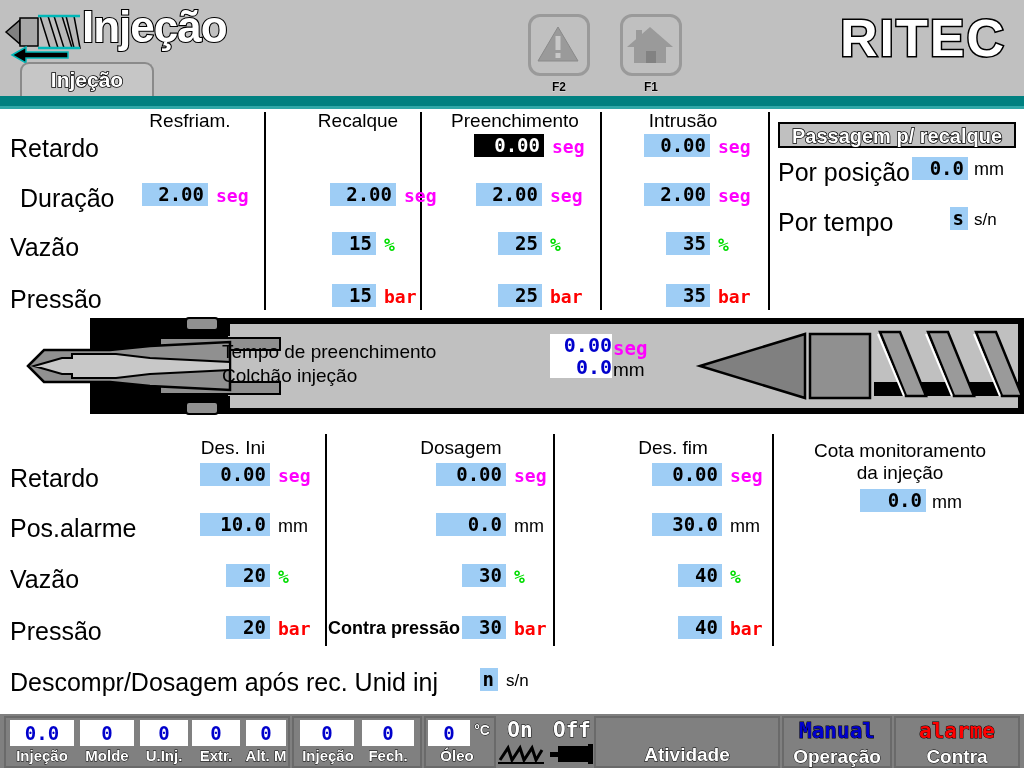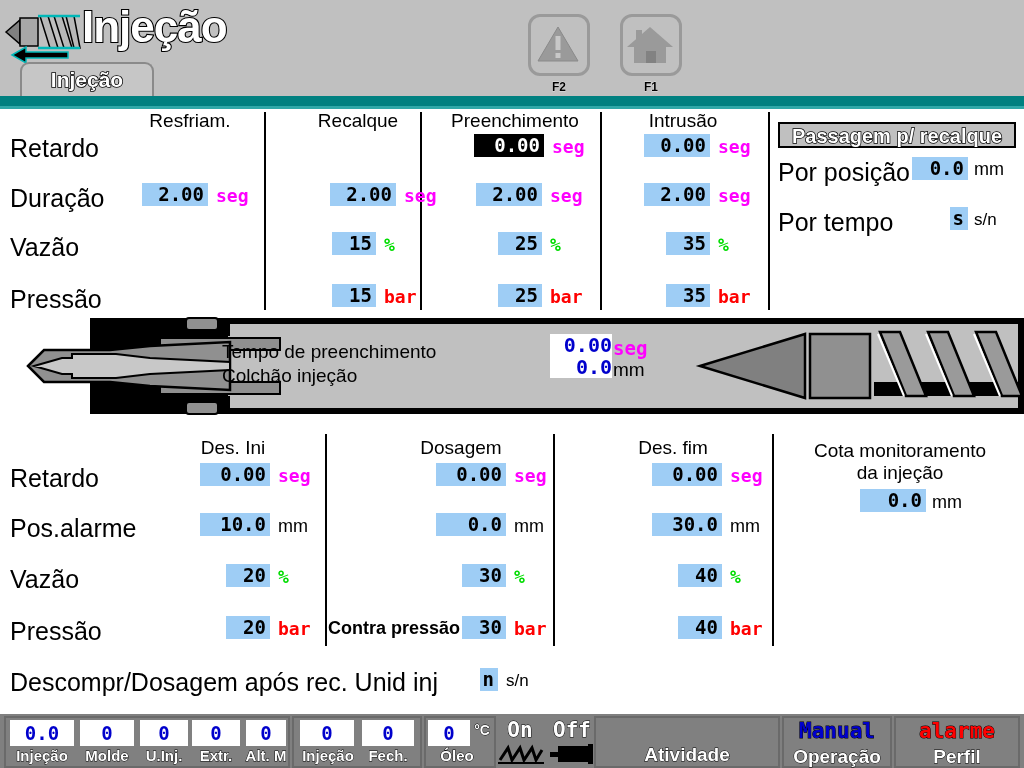--- a/index.html
+++ b/index.html
@@ -122,33 +122,34 @@
       <svg width="54" height="54" viewBox="0 0 54 54">
         <polygon points="27,10 50,30 4,30" fill="#9a9a9a"></polygon>
         <rect x="11" y="28" width="32" height="18" fill="#9a9a9a"></rect>
         <rect x="13" y="13" width="6" height="10" fill="#9a9a9a"></rect>
         <rect x="23" y="34" width="10" height="12" fill="#828282"></rect>
       </svg>
     </div>
     <div class="flab f2">F2</div>
     <div class="flab f1">F1</div>
 
+    <div class="ritec">RITEC</div>
 
     <div class="tab active">Injeção</div>
   </div>
   <div class="teal"></div>
   <div class="teal2"></div>
 
   <div class="colhdr" style="left:120px;top:110px;width:140px;">Resfriam.</div>
   <div class="colhdr" style="left:288px;top:110px;width:140px;">Recalque</div>
   <div class="colhdr" style="left:430px;top:110px;width:170px;">Preenchimento</div>
   <div class="colhdr" style="left:613px;top:110px;width:140px;">Intrusão</div>
 
   <div class="lbl" style="left:10px;top:134px;">Retardo</div>
-  <div class="lbl" style="left:10px;top:184px;">Duração</div>
+  <div class="lbl" style="left:20px;top:184px;">Duração</div>
   <div class="lbl" style="left:10px;top:233px;">Vazão</div>
   <div class="lbl" style="left:10px;top:285px;">Pressão</div>
 
   <div class="vdiv" style="left:264px;top:112px;height:198px;"></div>
   <div class="vdiv" style="left:420px;top:112px;height:198px;"></div>
   <div class="vdiv" style="left:600px;top:112px;height:198px;"></div>
   <div class="vdiv" style="left:768px;top:112px;height:198px;"></div>
 
   <div class="fld" style="left:142px;top:183px;width:66px;">2.00</div>
   <div class="unit u-seg" style="left:216px;top:185px;">seg</div>
@@ -318,16 +319,16 @@
 
     <div class="sgroup" style="left:594px;width:186px;"></div>
     <div class="stxt" style="left:594px;top:30px;width:186px;">Atividade</div>
 
     <div class="sgroup" style="left:782px;width:110px;"></div>
     <div class="sbig" style="left:782px;top:5px;width:110px;color:#0000cc;-webkit-text-stroke:0.9px #000;paint-order:stroke fill;">Manual</div>
     <div class="stxt" style="left:782px;top:32px;width:110px;">Operação</div>
 
     <div class="sgroup" style="left:894px;width:126px;"></div>
     <div class="sbig" style="left:894px;top:5px;width:126px;color:#ff0000;-webkit-text-stroke:0.9px #000;paint-order:stroke fill;">alarme</div>
-    <div class="stxt" style="left:894px;top:32px;width:126px;">Perfil</div>
+    <div class="stxt" style="left:894px;top:32px;width:126px;">Contra</div>
   </div>
 
 </div>
 
 </body></html>

